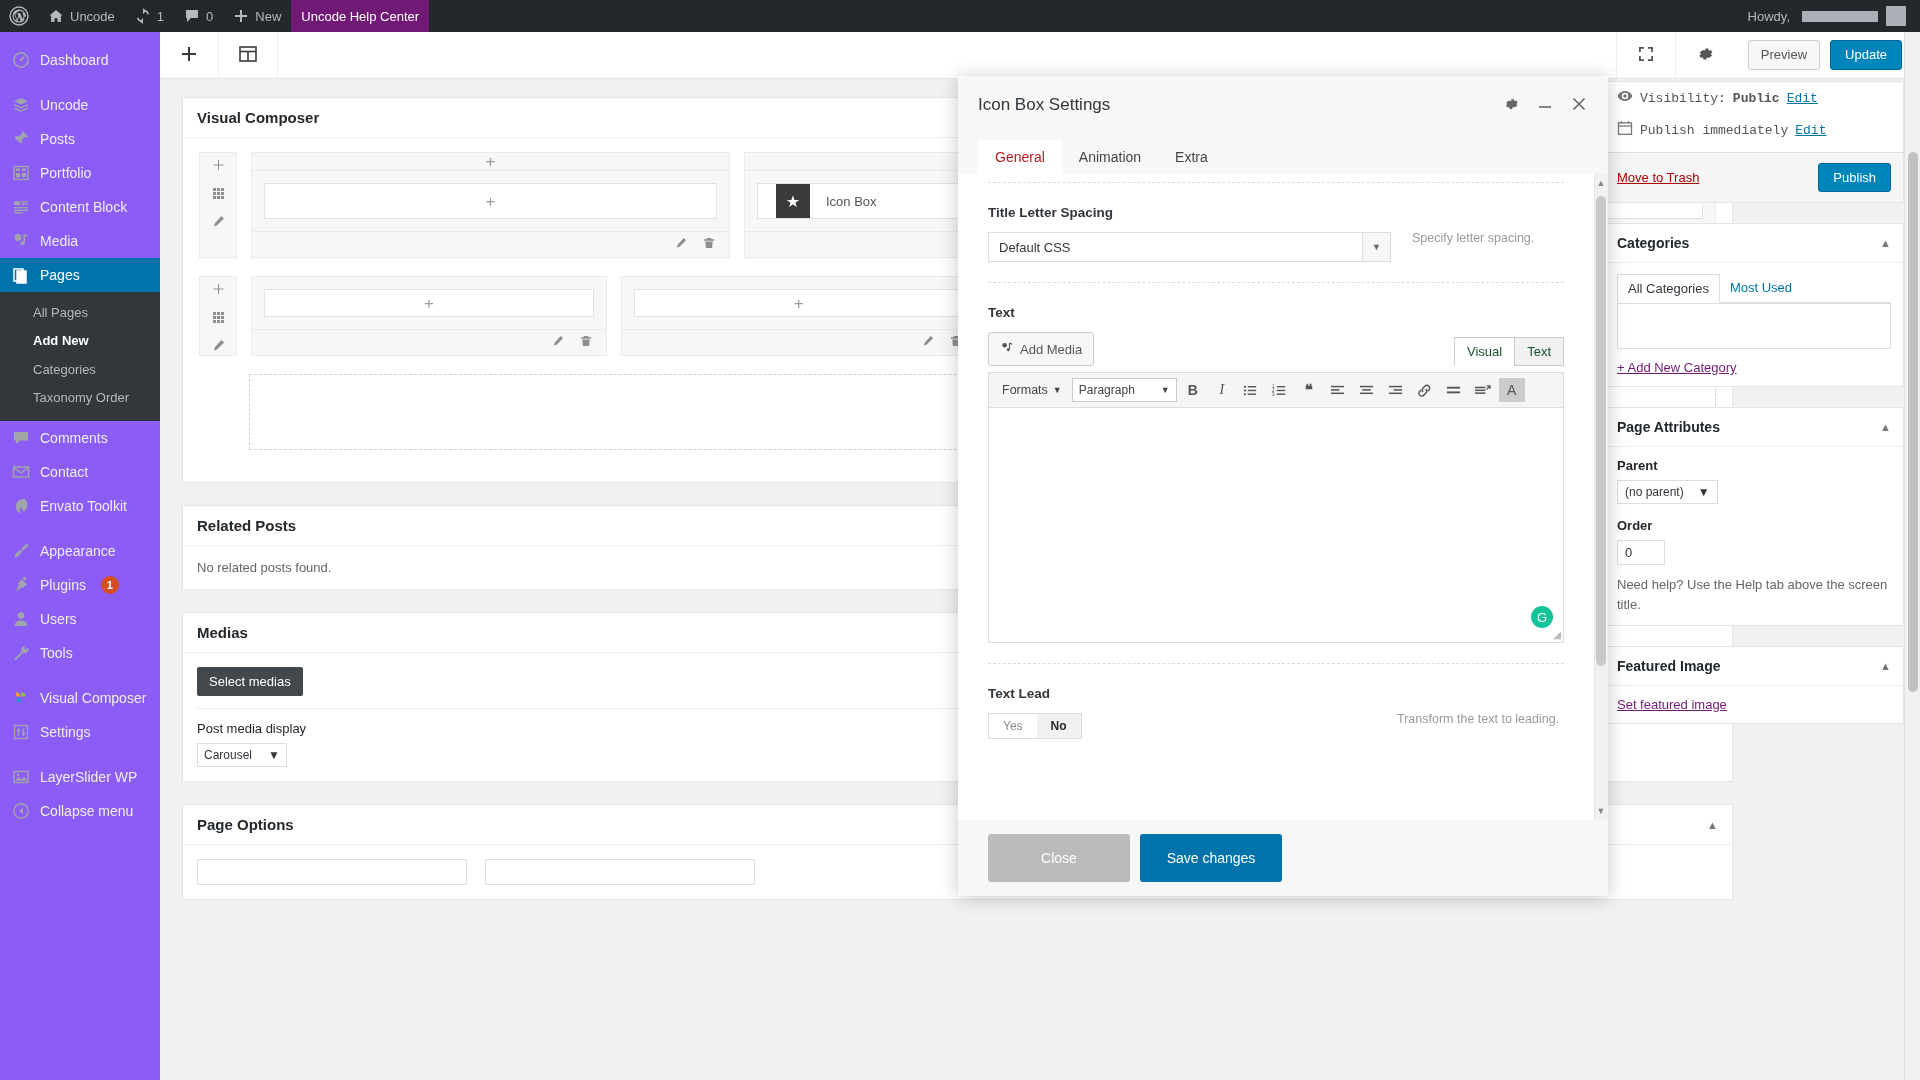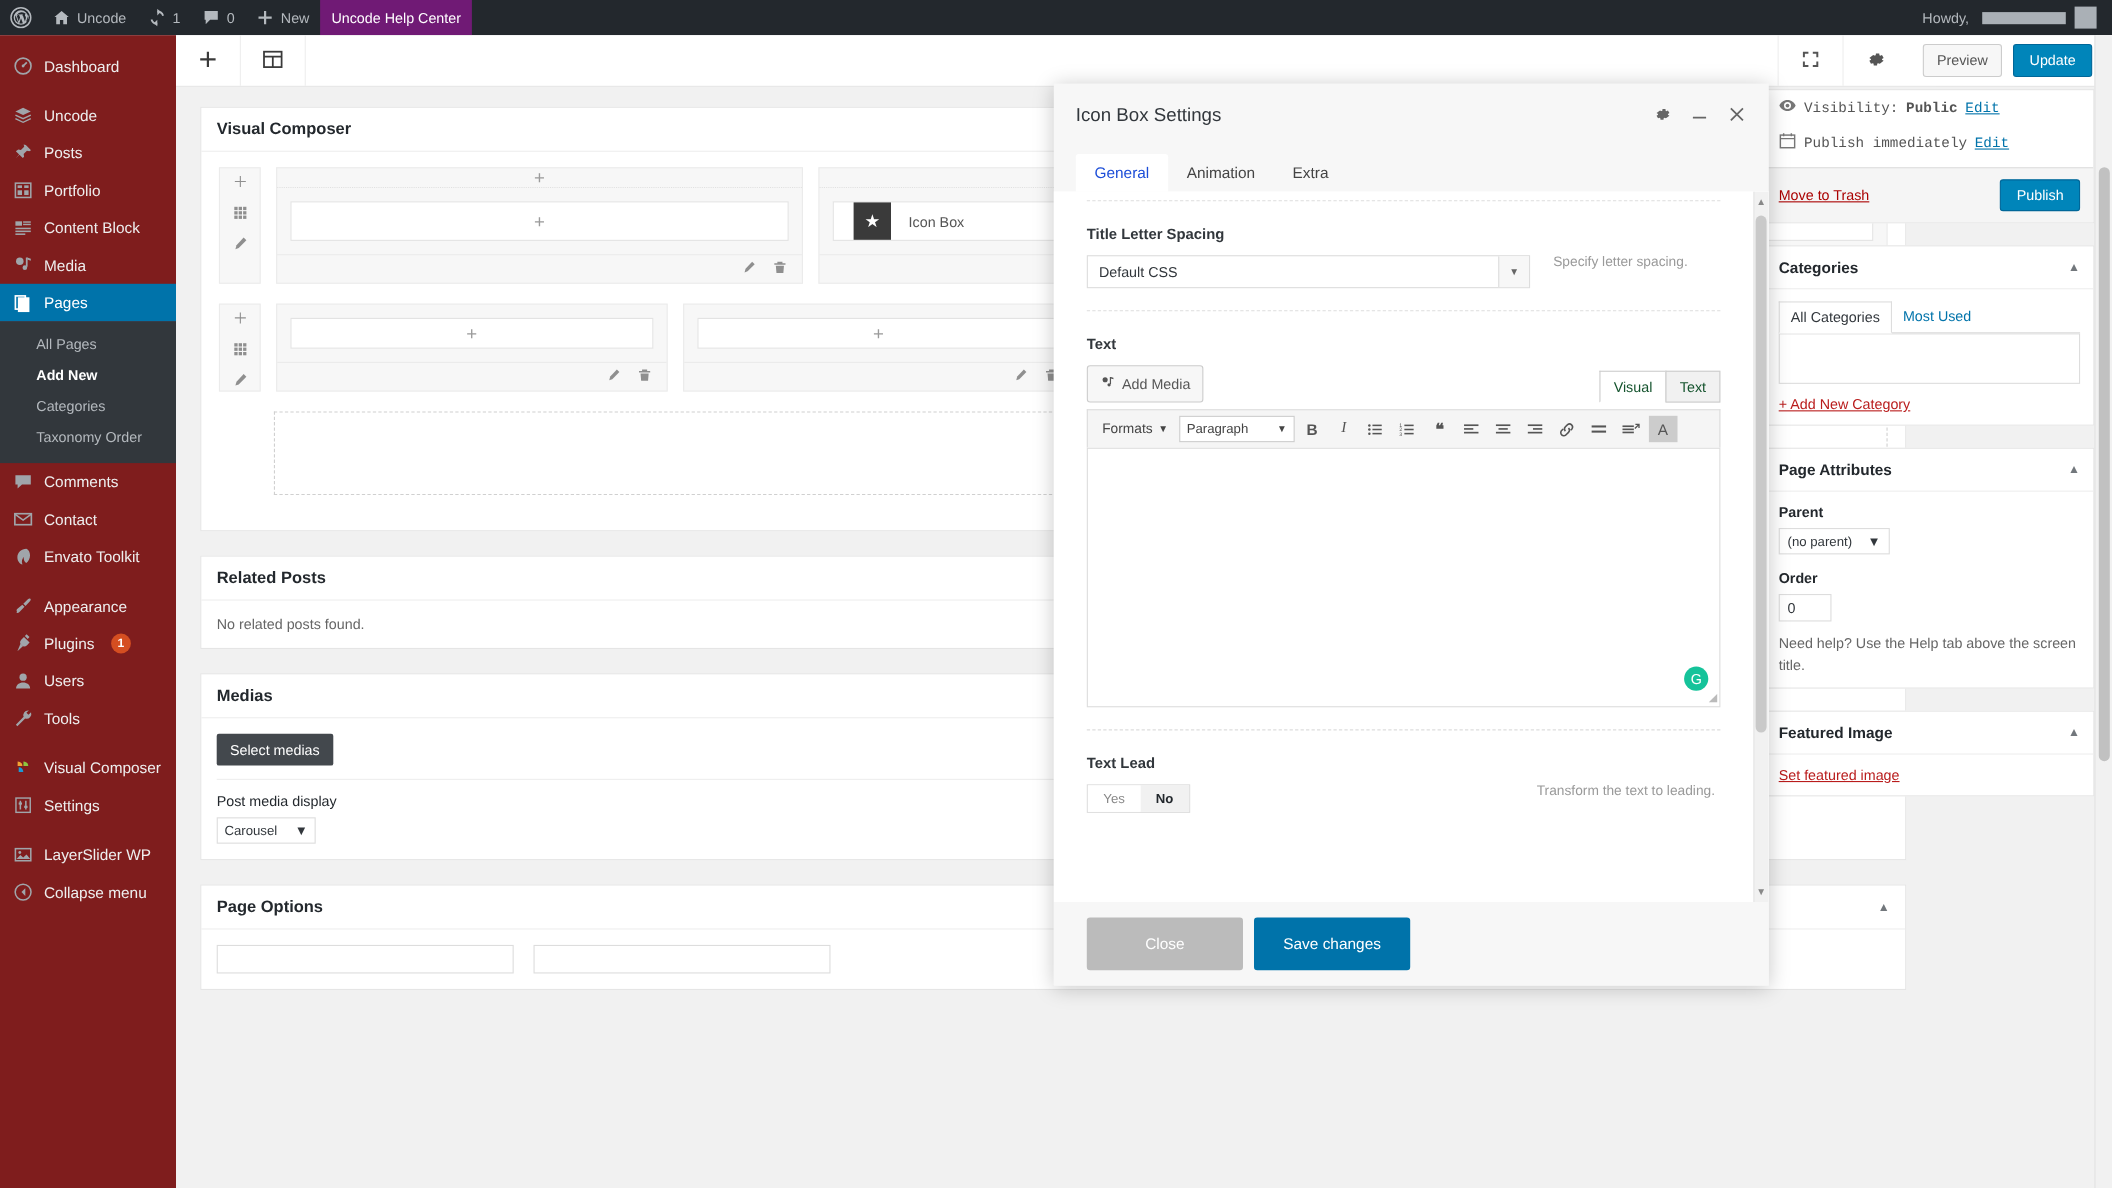--- a/index.html
+++ b/index.html
@@ -28,21 +28,21 @@
   .ab-right { margin-left: auto; display: flex; align-items: center; padding-right: 14px; gap: 8px; }
   .howdy { color: #b4b9be; }
   .name-redact { display: inline-block; width: 76px; height: 11px; background: #aab0b6; vertical-align: middle; margin-left: 4px;}
   .avatar-sq { width: 20px; height: 20px; background: #aab0b6; display:inline-block; }
   .ab-icon { display:inline-flex; align-items:center; justify-content:center; }
   .ab-icon svg { display:block; }
 
   
   #sidebar {
     position: absolute; top: 32px; left: 0; width: 160px; height: 1048px;
-    background: #7f1d1d; color: #eee; font-size: 14px;
+    background: #8b5cf6; color: #eee; font-size: 14px;
   }
   .menu-item {
     display: flex; align-items: center; gap: 9px;
     height: 34px; padding: 0 11px; color: #eee; position: relative;
   }
   .menu-item .mlabel { line-height: 1; }
   .menu-item.current { background: #0073aa; color: #fff; }
   .menu-item.current .ic { color:#fff; }
   .ic { width: 20px; height: 20px; display: inline-flex; align-items: center; justify-content: center; color: #a0a5aa; flex: 0 0 20px;}
   .ic svg { display: block; }
@@ -136,35 +136,35 @@
   .publish-foot {
     background:#f5f5f5; border-top:1px solid #ddd; padding: 10px 12px;
     display:flex; align-items:center; justify-content:space-between;
   }
   .trash-link { color:#a00; text-decoration: underline; font-size: 13px; }
   .pub-btn { background:#0085ba; color:#fff; border:1px solid #006799; border-radius:3px; padding: 0 14px; height: 29px; line-height:27px; font-size:13px;}
   .cat-tabs { display:flex; font-size: 13px; border-bottom:1px solid #ddd; margin-bottom:0; }
   .cat-tab { padding: 6px 10px; color:#0073aa; }
   .cat-tab.active { background:#fff; border:1px solid #ddd; border-bottom:1px solid #fff; color:#32373c; margin-bottom:-1px; }
   .cat-list { border:1px solid #ddd; height: 46px; background:#fff; margin-top:0; }
-  .blue-link { color:#b91c1c; font-size: 13px; display:inline-block; margin-top: 11px;}
+  .blue-link { color:#701a75; font-size: 13px; display:inline-block; margin-top: 11px;}
   .sel-small { border:1px solid #ddd; background:#fff; font-size:12px; padding:4px 7px; display:inline-flex; gap:14px; align-items:center;}
   .num-input { border:1px solid #ddd; background:#fff; font-size:13px; padding:4px 7px; width: 48px; }
   .hint { color:#666; font-size: 13px; line-height: 1.5; margin-top: 10px; }
   #modal {
     position:absolute; left: 958px; top: 76px; width: 650px; height: 820px;
     background:#f7f7f7; box-shadow: 0 2px 18px rgba(0,0,0,.22);
     display:flex; flex-direction:column;
   }
   .modal-head { height: 58px; display:flex; align-items:center; padding: 0 20px; }
   .modal-title { font-size: 17px; color:#32373c; }
   .modal-head-ctrls { margin-left:auto; display:flex; align-items:center; gap: 16px; color:#777; }
   .modal-tabs { display:flex; padding-left: 20px; align-items:flex-end; height: 40px; }
   .mtab { padding: 9px 17px; font-size: 14px; color:#444; }
-  .mtab.active { background:#fff; border-radius: 3px 3px 0 0; color:#1d4ed8; }
+  .mtab.active { background:#fff; border-radius: 3px 3px 0 0; color:#b91c1c; }
   .modal-body { flex:1; background:#fff; position:relative; overflow:hidden; }
   .modal-scroll { position:absolute; inset:0 14px 0 0; padding: 8px 30px 0 30px; }
   .mrow { border-bottom: 1px dashed #ddd; padding: 22px 0 20px 0; position:relative; }
   .mrow:first-child { border-top: 1px dashed #ddd; }
   .mlabel-field { font-size: 13.5px; color:#32373c; font-weight: 600; margin-bottom: 12px; }
   .mselect {
     border:1px solid #ddd; background:#fff; width: 403px; height: 30px;
     display:flex; align-items:center; padding: 0 10px; font-size: 13px; color:#32373c; position:relative;
   }
   .mselect .caret {

